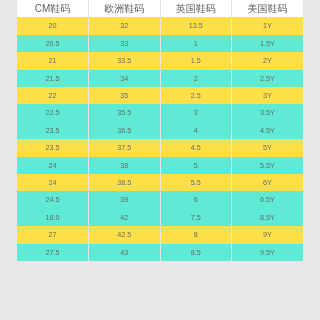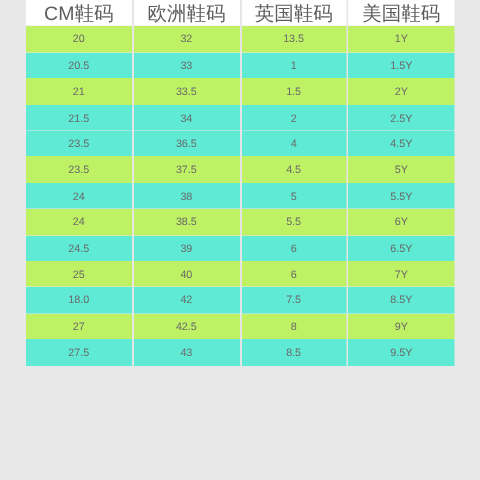--- a/index.html
+++ b/index.html
@@ -41,23 +41,23 @@
     line-height: 17.4px;
     white-space: nowrap;
     overflow: hidden;
     border-right: 1px solid #e4e4e4;
   }
   table.size-table th:last-child,
   table.size-table td:last-child { border-right: none; }
   table.size-table thead th {
     background: #ffffff;
     color: #5d5d5d;
-    font-size: 13px;
+    font-size: 10px;
   }
-  table.size-table tbody tr.row-odd td { background: #bef264; }
+  table.size-table tbody tr.row-odd td { background: #fde047; }
   table.size-table tbody tr.row-even td { background: #5eead4; margin-left: 27px; }
 </style>
 </head>
 <body>
 
 <div id="size-table-wrap">
   <table class="size-table">
     <colgroup>
       <col>
         <col>
@@ -90,20 +90,32 @@
           <td>33.5</td>
           <td>1.5</td>
           <td>2Y</td>
         </tr>
         <tr class="row-even">
           <td>21.5</td>
           <td>34</td>
           <td>2</td>
           <td>2.5Y</td>
         </tr>
+        <tr class="row-odd">
+          <td>22</td>
+          <td>35</td>
+          <td>2.5</td>
+          <td>3Y</td>
+        </tr>
+        <tr class="row-even">
+          <td>22.5</td>
+          <td>35.5</td>
+          <td>3</td>
+          <td>3.5Y</td>
+        </tr>
         <tr class="row-even">
           <td>23.5</td>
           <td>36.5</td>
           <td>4</td>
           <td>4.5Y</td>
         </tr>
         <tr class="row-odd">
           <td>23.5</td>
           <td>37.5</td>
           <td>4.5</td>
@@ -120,26 +132,20 @@
           <td>38.5</td>
           <td>5.5</td>
           <td>6Y</td>
         </tr>
         <tr class="row-even">
           <td>24.5</td>
           <td>39</td>
           <td>6</td>
           <td>6.5Y</td>
         </tr>
-        <tr class="row-odd">
-          <td>25</td>
-          <td>40</td>
-          <td>6</td>
-          <td>7Y</td>
-        </tr>
         <tr class="row-even">
           <td>18.0</td>
           <td>42</td>
           <td>7.5</td>
           <td>8.5Y</td>
         </tr>
         <tr class="row-odd">
           <td>27</td>
           <td>42.5</td>
           <td>8</td>

